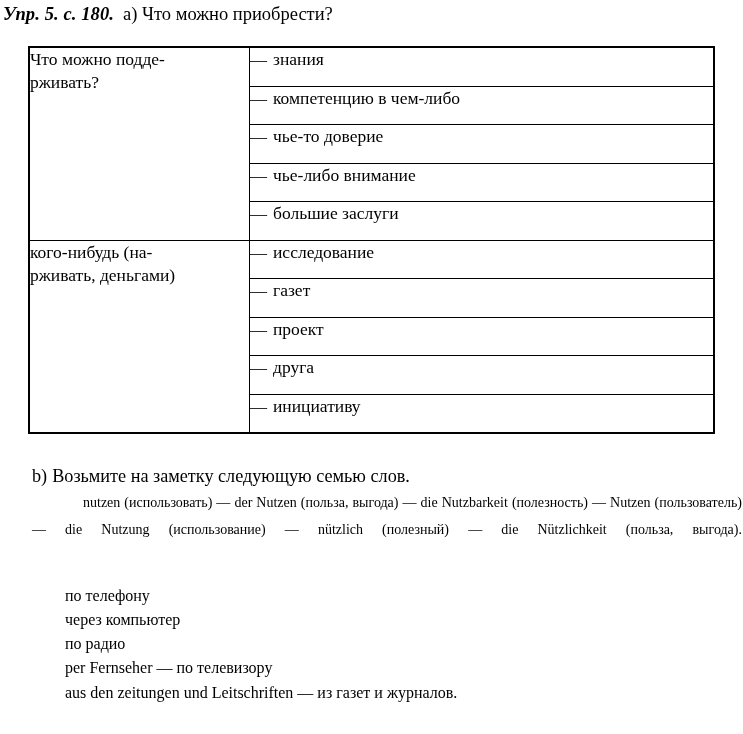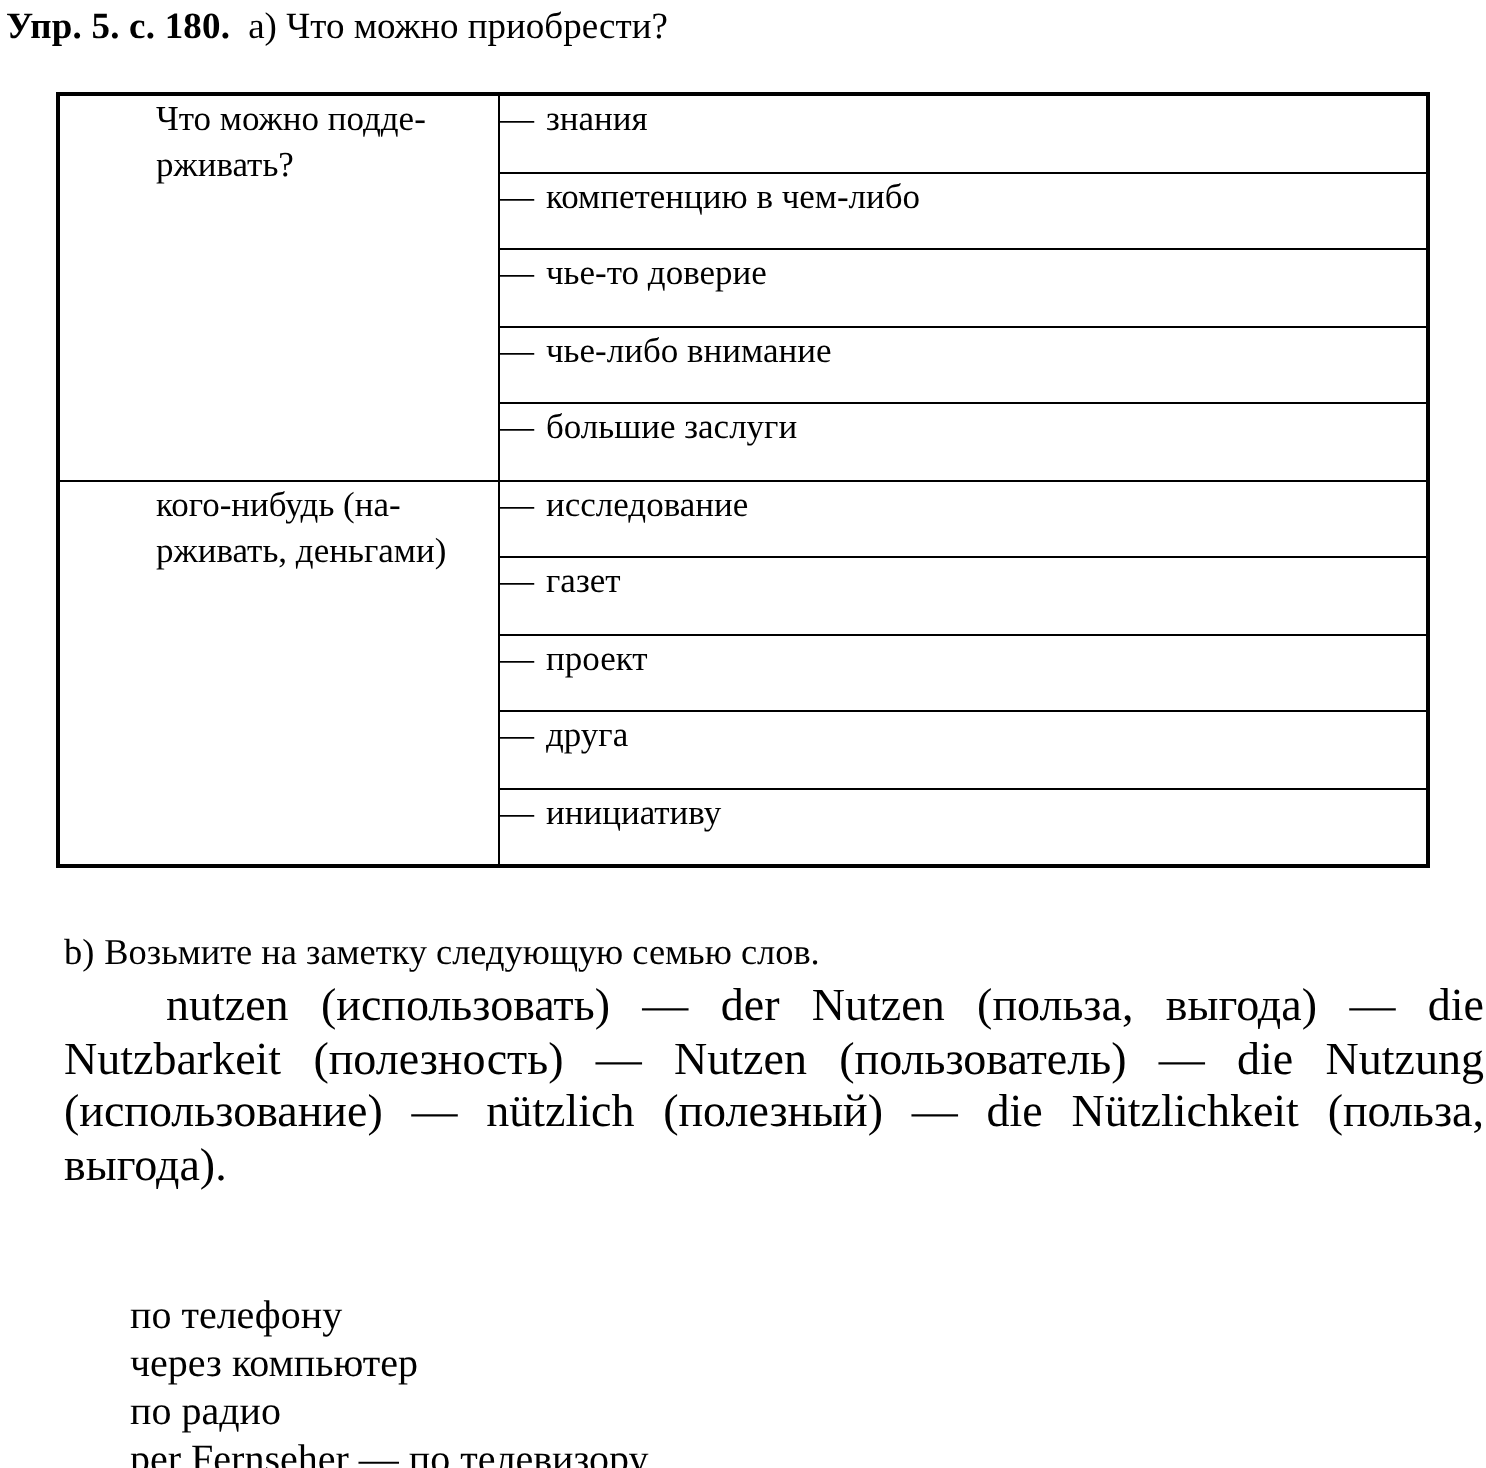--- a/index.html
+++ b/index.html
@@ -23,20 +23,21 @@
     left: 3px;
     top: 0px;
     width: 730px;
     font-size: 18.5px;
     line-height: 28px;
     white-space: nowrap;
   }
   #exercise-heading .ref {
     font-weight: bold;
     letter-spacing: 0.1px;
+    font-style: italic;
   }
   #exercise-heading .q {
     padding-left: 9px;
   }
 
   
   #word-table {
     position: absolute;
     left: 28px;
     top: 46px;
@@ -54,21 +55,21 @@
   }
   #word-table col.c-left  { width: 220px; }
   #word-table col.c-right { width: 465px; }
 
   td.group-cell {
     border-right: 2px solid #000;
     padding: 9px 8px 4px 11px;
     line-height: 23px;
     font-size: 17px;
   }
-  td.group-cell .gl { display: block; white-space: nowrap; margin-left: 48px; }
+  td.group-cell .gl { display: block; white-space: nowrap; }
 
   td.item-cell {
     padding: 8px 6px 4px 10px;
     white-space: nowrap;
     line-height: 22px;
   }
   td.item-cell .dash { padding-right: 6px; }
 
   
   tr.group-end > td { border-bottom: 2px solid #000; margin-top: 16px; }
@@ -89,40 +90,40 @@
     line-height: 26px;
     font-size: 18.2px;
   }
   .lead .mk { padding-right: 5px; }
 
   #nutzen-paragraph {
     text-align: justify;
     text-justify: inter-word;
     text-indent: 51px;
     line-height: 26.5px;
-    font-size: 23px;
+    font-size: 14px;
     margin-top: 1px;
     width: 710px;
   }
   #nutzen-paragraph::after {
     content: "";
     display: inline-block;
     width: 100%;
   }
 
   #section-c { margin-top: 8px; }
 
   #info-list {
     list-style: none;
     margin: 0;
     padding: 0 0 0 33px;
   }
   #info-list li {
     line-height: 24.3px;
-    font-size: 20px;
+    font-size: 16px;
     white-space: nowrap;
   }
 </style>
 </head>
 <body>
 
 <div id="exercise-heading">
   <span class="ref">Упр. 5. с. 180.</span><span class="q">а) Что можно приобрести?</span>
 </div>
 

